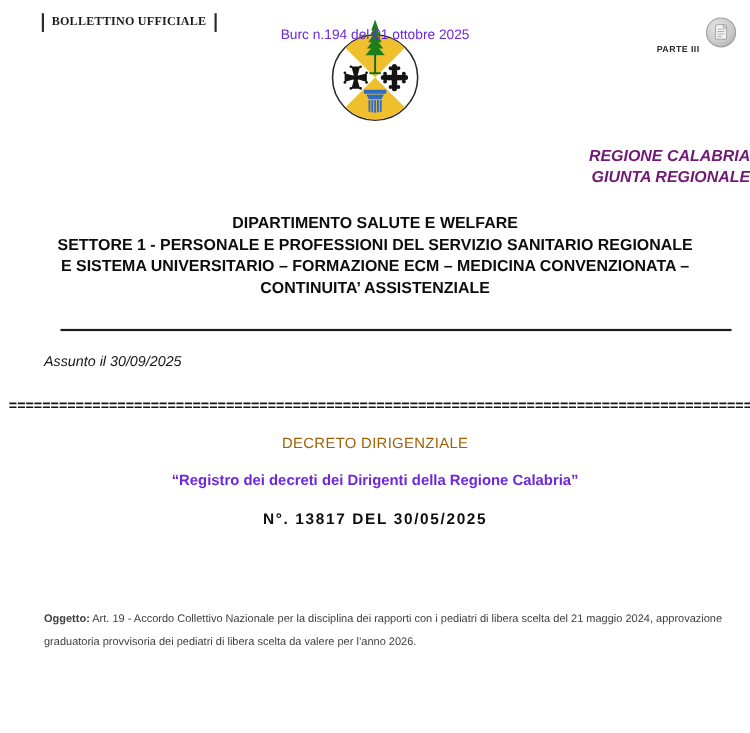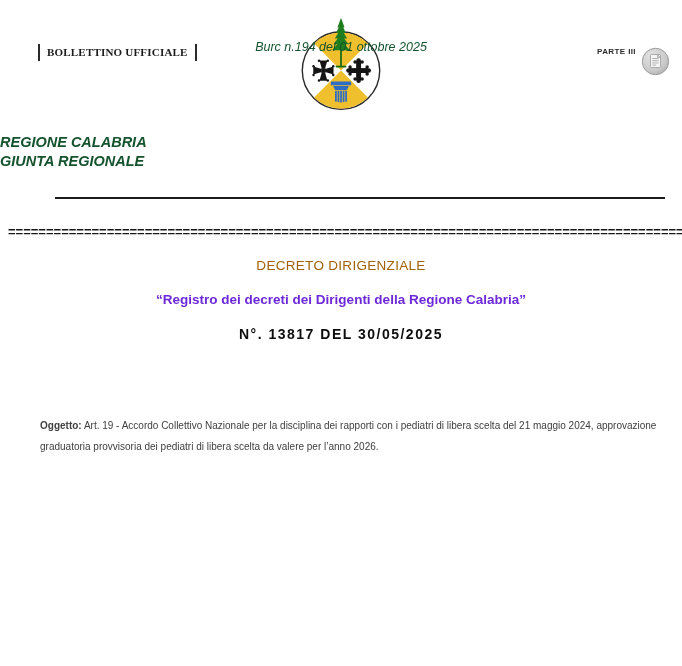--- a/index.html
+++ b/index.html
@@ -5,45 +5,45 @@
   * { margin:0; padding:0; box-sizing:border-box; }
   html,body { background:#ffffff; }
   body {
     width:682px; height:666px; position:relative;
     font-family:"Liberation Sans", sans-serif; color:#111;
     overflow:hidden;
   }
   .pre { white-space:pre-line; }
 
   
-  .header { position:absolute; left:0; top:0; width:682px; height:120px;margin-top:32px; }
+  .header { position:absolute; left:0; top:0; width:682px; height:120px; }
   .masthead {
     position:absolute; left:38px; top:12px;
     border-left:2px solid #2a2a2a; border-right:2px solid #2a2a2a;
     padding:2px 7px;
     font-family:"Liberation Serif", serif; font-weight:bold;
     font-size:11px; line-height:12.5px; letter-spacing:0.2px; color:#1c1c1c;
     text-align:center; white-space:nowrap;
   }
   .issue {
-    position:absolute; left:0; right:0; top:8px; text-align:center;
-    font-style:italic; font-size:12.5px; color:#14532d; z-index:3;
+    position:absolute; left:0; right:0; top:24px; text-align:center;
+    font-size:12.5px; color:#6d28d9; z-index:3;
   }
-  .parte { position:absolute; right:12px; top:15px; display:flex; align-items:flex-start; gap:5px; }
+  .parte { position:absolute; right:12px; top:15px; display:flex; align-items:flex-end; gap:5px; }
   .parte-label { font-size:8px; font-weight:bold; letter-spacing:0.4px; color:#2b2b2b; }
 
   
   .emblem-wrap { position:absolute; left:0; right:0; top:14px; text-align:center; z-index:2; }
 
   
   .doc { position:absolute; left:0; top:0; width:682px; }
   .region-title {
-    margin-top:133px; text-align:left;
+    margin-top:133px; text-align:right;
     font-weight:bold; font-style:italic; font-size:14.5px; line-height:18.5px;
-    color:#14532d;
+    color:#701a75;
   }
   .dept-title {
     margin-top:24px; text-align:center;
     font-weight:bold; font-size:14.5px; line-height:19.5px; color:#0d0d0d;
     padding:0 4px;
   }
   .rule {
     margin:27px 17px 0 55px; height:0;
     border-top:2px solid #1c1c1c;
   }
@@ -153,23 +153,28 @@
         <rect x="54.8" y="87.3" width="2" height="12"></rect>
       </g>
     </svg>
   </span>
 </div>
 
 <div class="doc">
   <div class="region-title pre">REGIONE CALABRIA
 GIUNTA REGIONALE</div>
 
+  <div class="dept-title pre">DIPARTIMENTO SALUTE E WELFARE
+SETTORE 1 - PERSONALE E PROFESSIONI DEL SERVIZIO SANITARIO REGIONALE
+E SISTEMA UNIVERSITARIO – FORMAZIONE ECM – MEDICINA CONVENZIONATA –
+CONTINUITA’ ASSISTENZIALE</div>
 
   <div class="rule"></div>
 
+  <div class="assunto">Assunto il 30/09/2025</div>
 
   <div class="eq-separator">==============================================================================================================</div>
 
   <div class="decreto-type">DECRETO DIRIGENZIALE</div>
   <div class="decreto-registry">“Registro dei decreti dei Dirigenti della Regione Calabria”</div>
   <div class="decreto-number">N°. 13817 DEL 30/05/2025</div>
 
   <div class="subject"><b>Oggetto:</b><span> Art. 19 - Accordo Collettivo Nazionale per la disciplina dei rapporti con i pediatri di libera scelta del 21 maggio 2024, approvazione graduatoria provvisoria dei pediatri di libera scelta  da valere per l’anno 2026.</span></div>
 </div>
 

